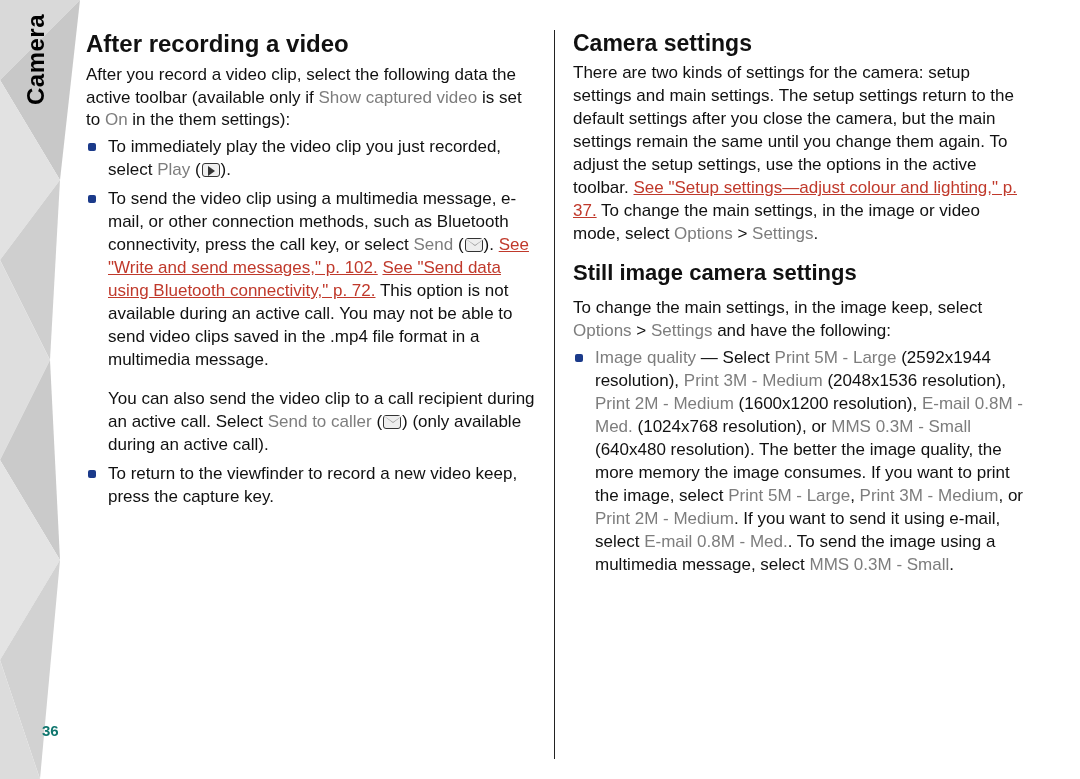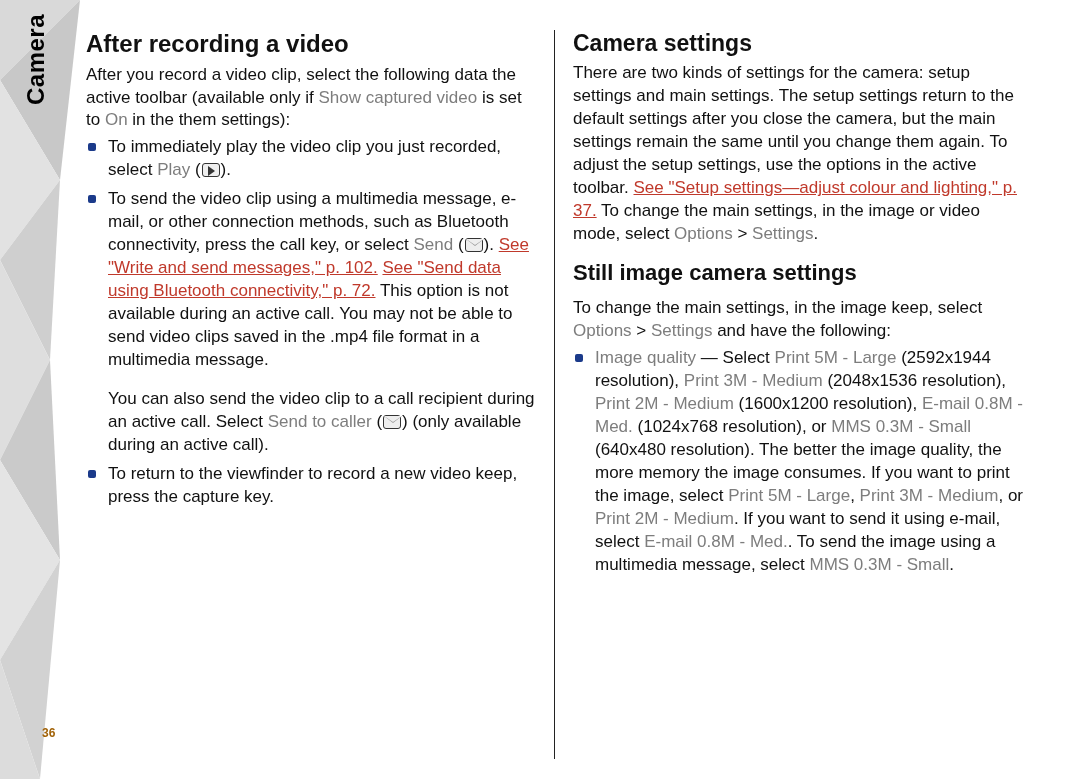--- a/index.html
+++ b/index.html
@@ -37,22 +37,22 @@
     font-weight: 700;
     font-size: 24px;
     color: #000;
     letter-spacing: 0.5px;
   }
   .page-number {
     position: absolute;
     left: 42px;
     bottom: 38px;
     font-weight: 700;
-    font-size: 12px;
-    color: #a16207;
+    font-size: 15px;
+    color: #0f766e;
   }
   .columns {
     display: flex;
     margin-left: 56px;
     gap: 8px;
     height: 100%;
   }
   .col {
     width: 460px;
     padding: 0 10px 0 0;

